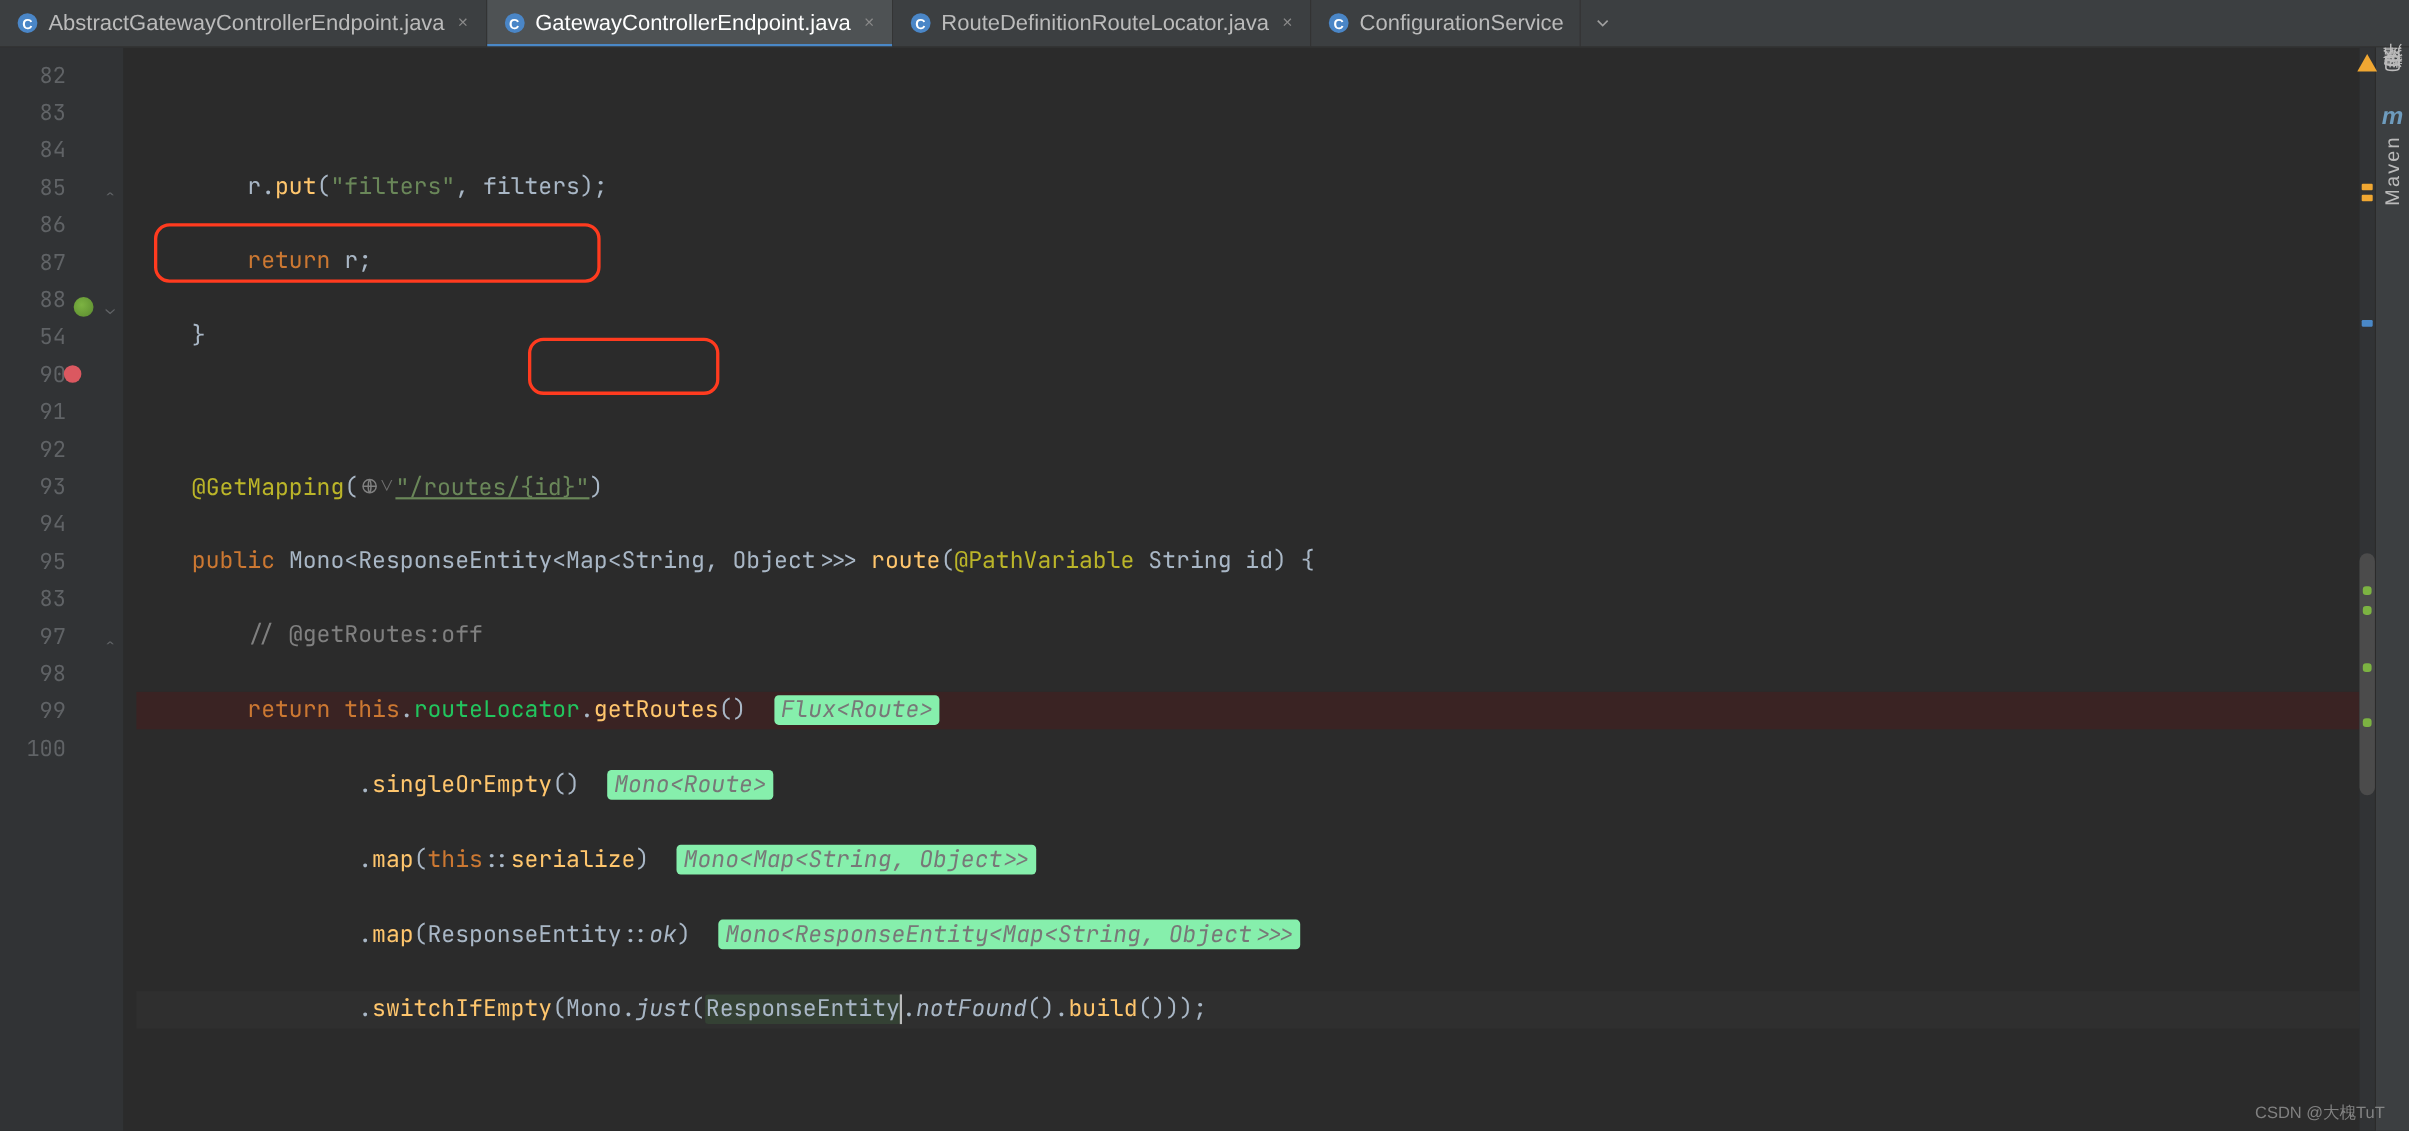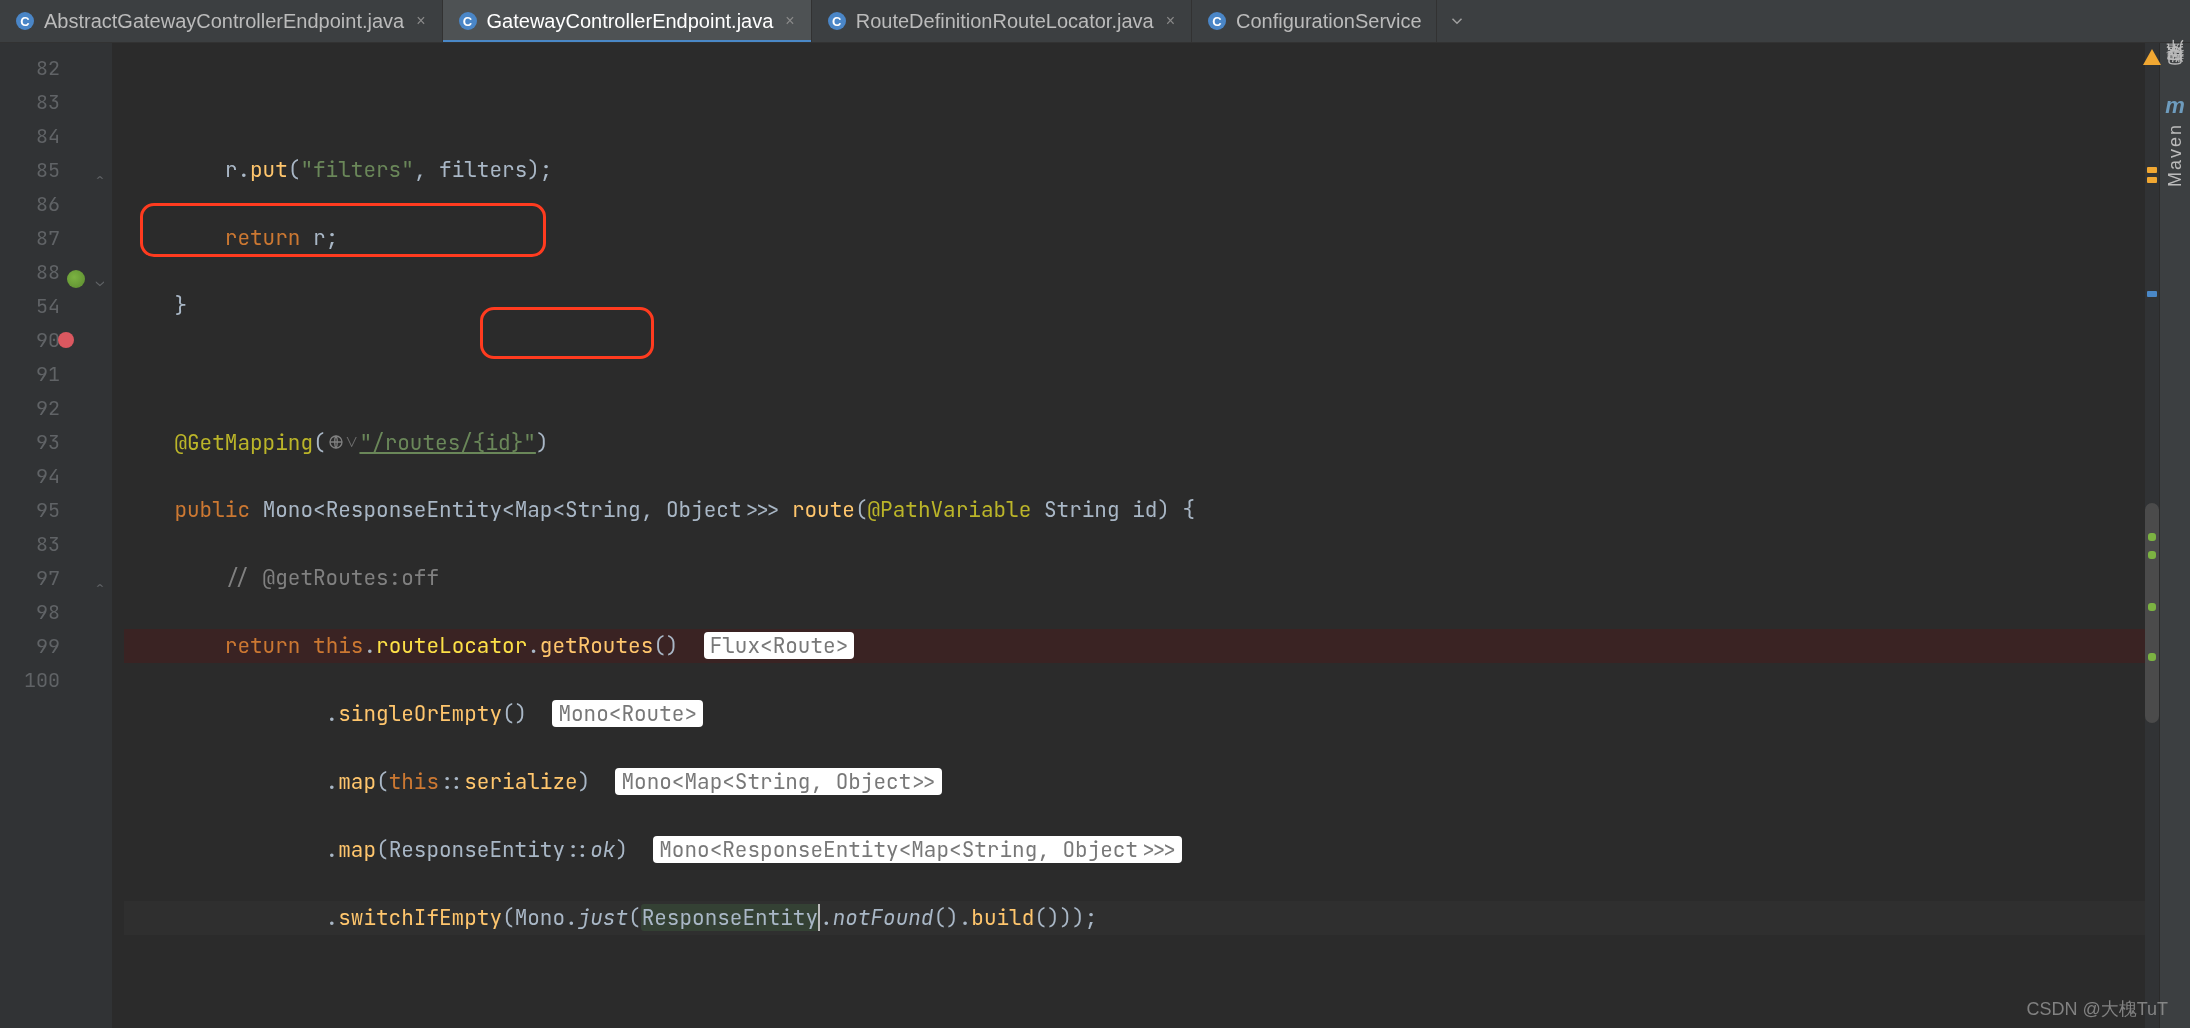--- a/index.html
+++ b/index.html
@@ -137,23 +137,23 @@
   .line { height: 34px; position: relative; }
   .line.breakpoint-line { background: #3a2323; }
   .line.current-line { background: rgba(50,50,50,0.6); }
   .line .caret-after { border-left: 2px solid #bbbbbb; margin-left: -1px; }
 
   
   .kw { color: #cc7832; }
   .str { color: #6a8759; }
   .method { color: #ffc66d; }
   .ann { color: #bbb529; }
-  .field { color: #fde047; }
+  .field { color: #22c55e; }
   .comment { color: #808080; }
-  .hint { color: #787878; padding: 0 6px; background: #ffffff; border-radius: 4px; }
+  .hint { color: #787878; font-style: italic; padding: 0 6px; background: #86efac; border-radius: 4px; }
   .underline { text-decoration: underline; }
   .static-meth { font-style: italic; color: #a9b7c6; }
   .soft-bg { background: #344134; border-radius: 3px; padding: 0 1px; }
 
   .red-box {
     position: absolute;
     border: 3px solid #ff3b1f;
     border-radius: 14px;
     pointer-events: none;
   }
@@ -225,21 +225,21 @@
   }
   .vscroll-inner-g {
     position: absolute; right: 3px; width: 8px; border-radius: 3px;
   }
 
   .watermark {
     position: absolute;
     right: 22px; bottom: 8px;
     color: #9e9e9e;
     font-family: sans-serif;
-    font-size: 18px;
+    font-size: 15px;
     opacity: 0.75;
   }
 </style>
 </head>
 <body>
 
 <div class="tab-bar">
   <div class="tab">
     <span class="tab-icon">C</span>
     <span>AbstractGatewayControllerEndpoint.java</span>

